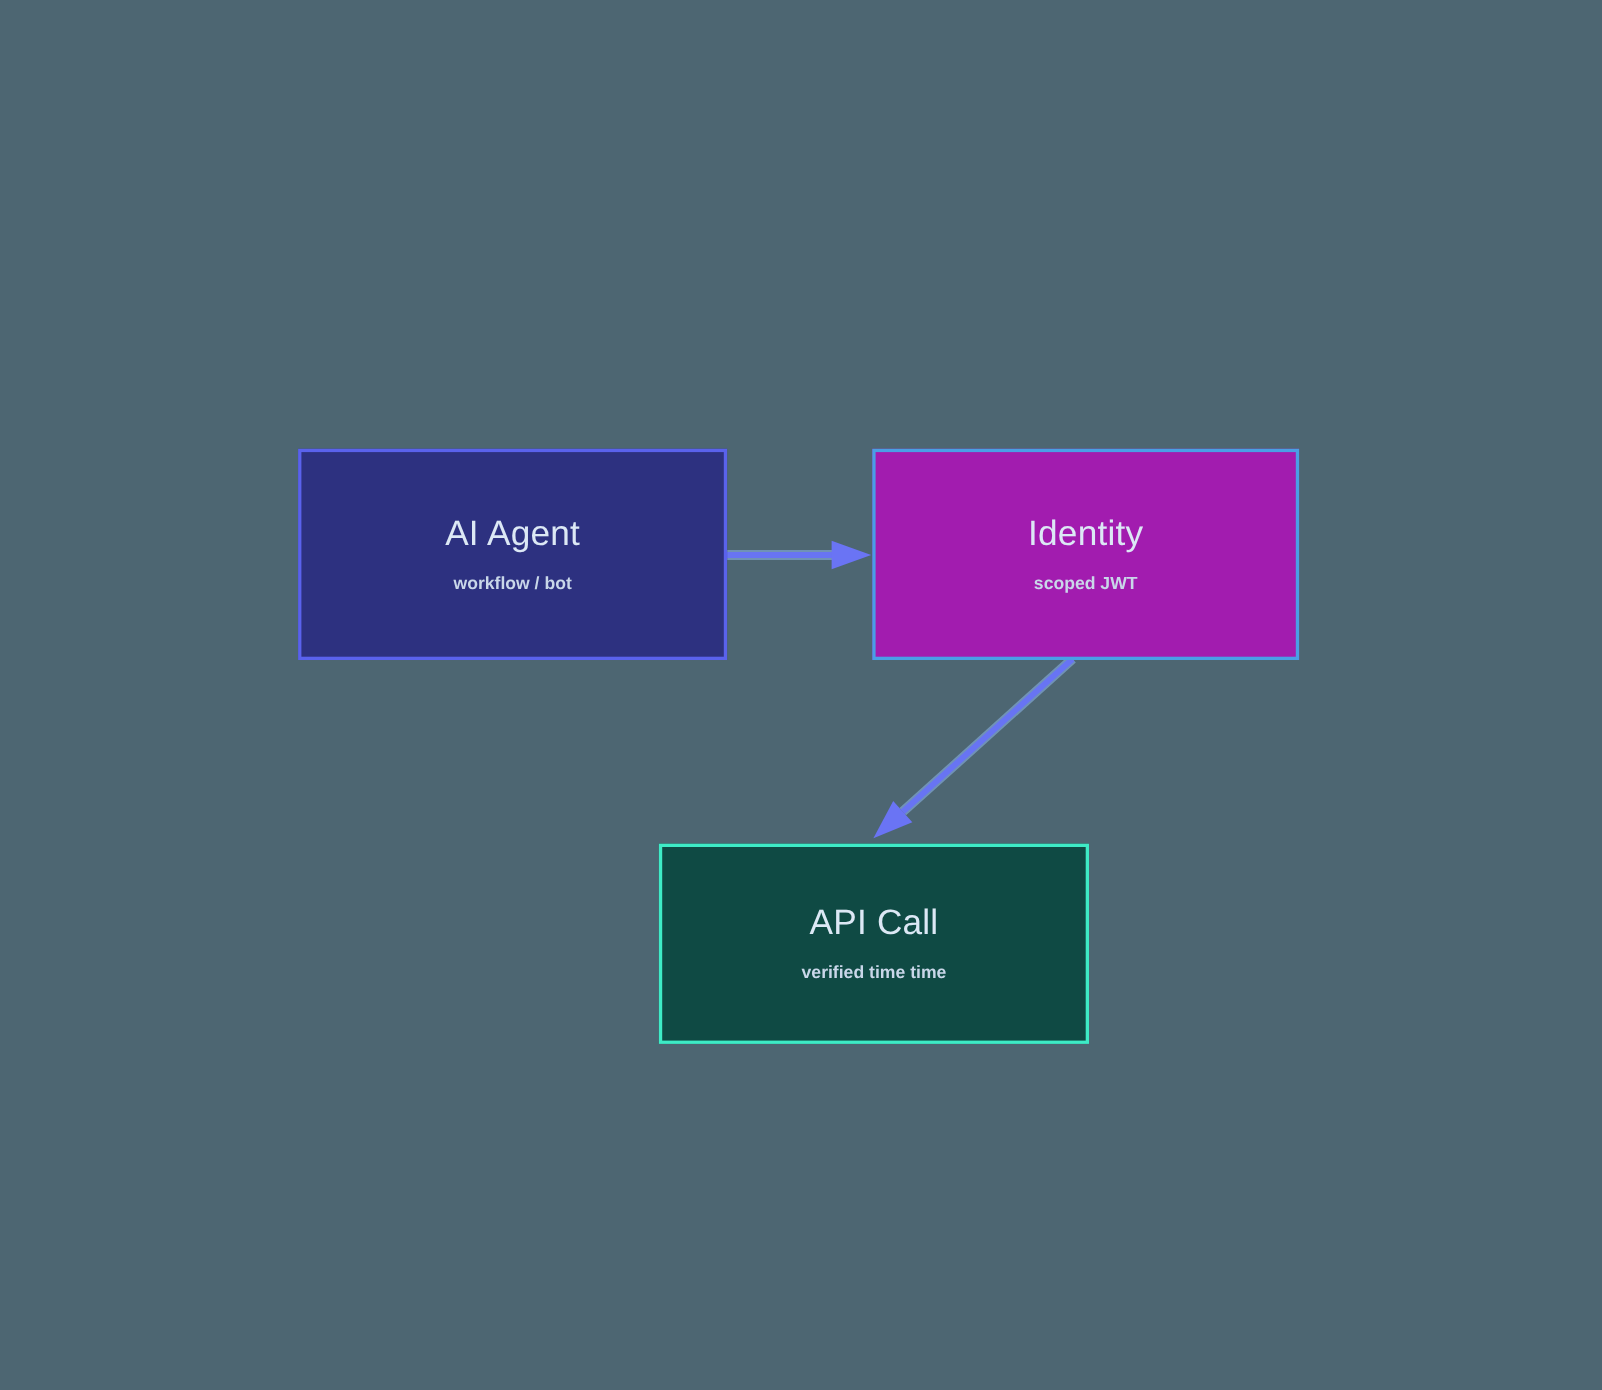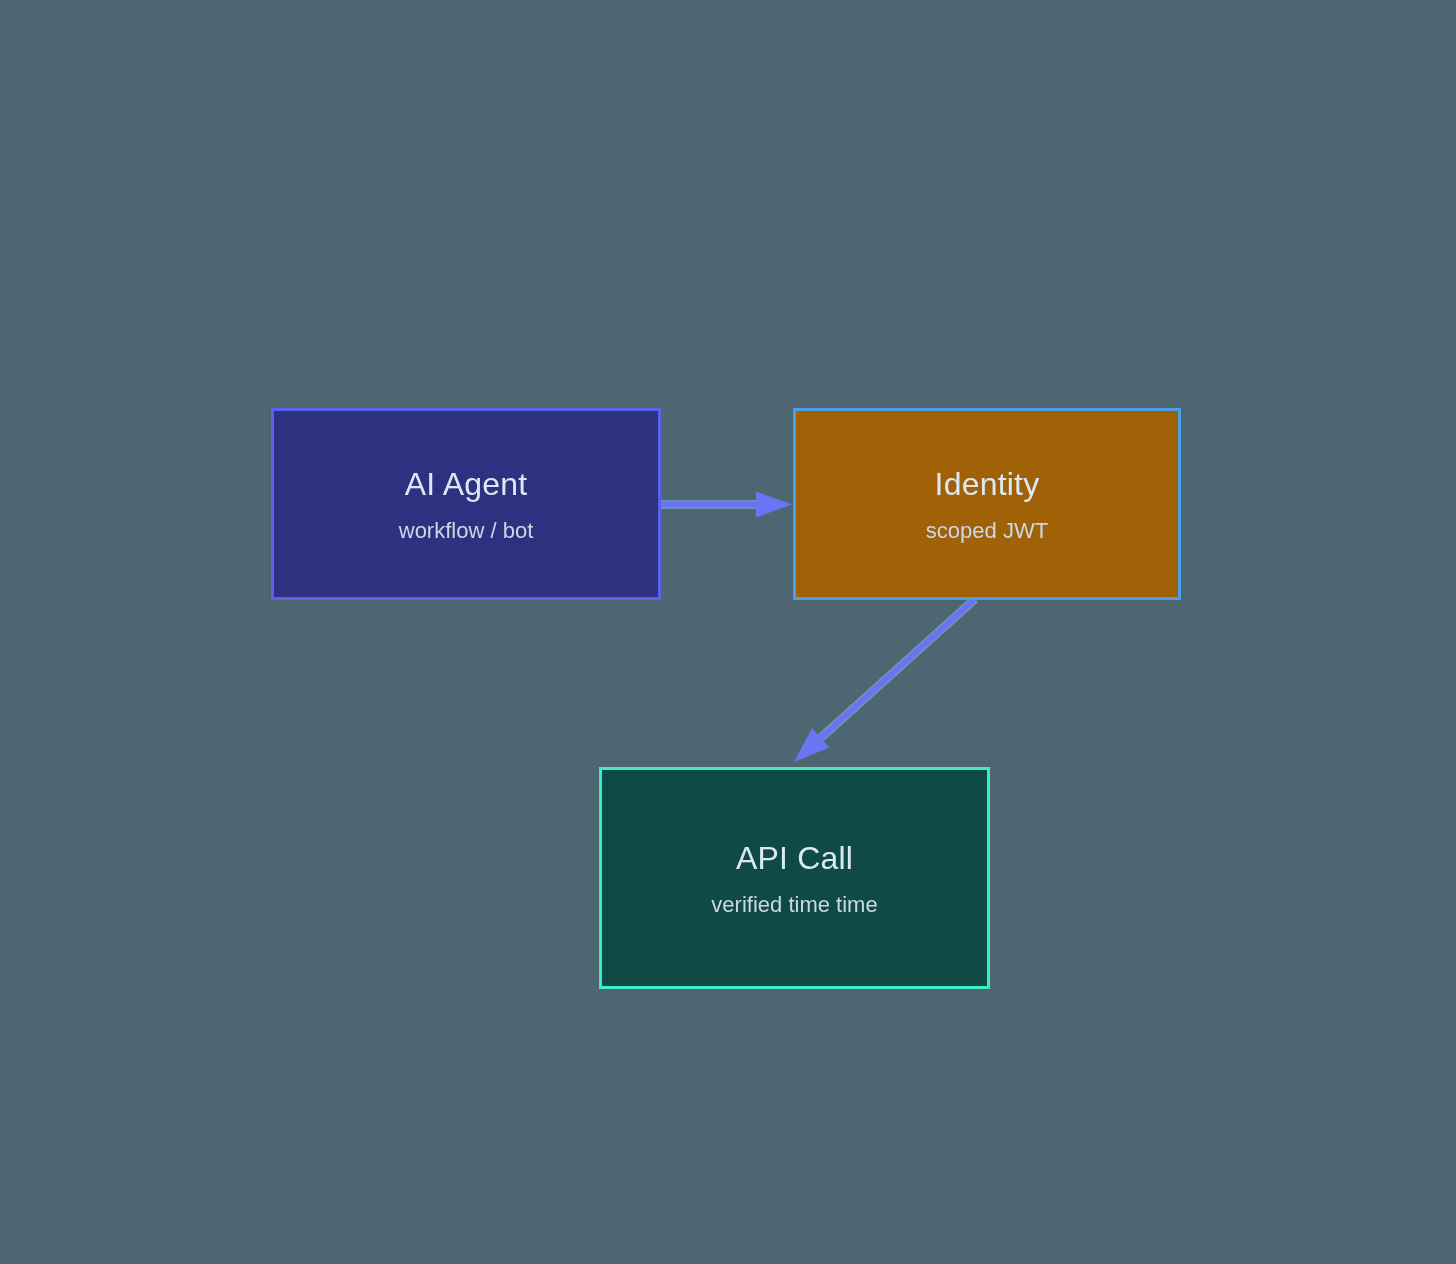--- a/index.html
+++ b/index.html
@@ -29,46 +29,46 @@
   }
   .node .title {
     font-size: 32px;
     line-height: 38px;
     font-weight: 400;
     color: #DCE8F5;
     letter-spacing: 0.2px;
   }
   .node .subtitle {
     margin-top: 15px;
-    font-size: 22px;
+    font-size: 16px;
     line-height: 26px;
-    font-weight: 400;
+    font-weight: 700;
     color: #C9D7E9;
   }
   .node-ai-agent {
     left: 271px;
     top: 408px;
     width: 390px;
     height: 192px;
     background: #2D3180;
     border: 3px solid #5A62EC;
   }
   .node-identity {
     left: 793px;
     top: 408px;
     width: 388px;
     height: 192px;
-    background: #a16207;
+    background: #a21caf;
     border: 3px solid #4A9EE6;
   }
   .node-api-call {
     left: 599px;
     top: 767px;
     width: 391px;
-    height: 222px;
+    height: 182px;
     background: #0F4A44;
     border: 3px solid #3EEBC6;
   }
   svg.arrows {
     position: absolute;
     inset: 0;
     pointer-events: none;
   }
 </style>
 </head>

